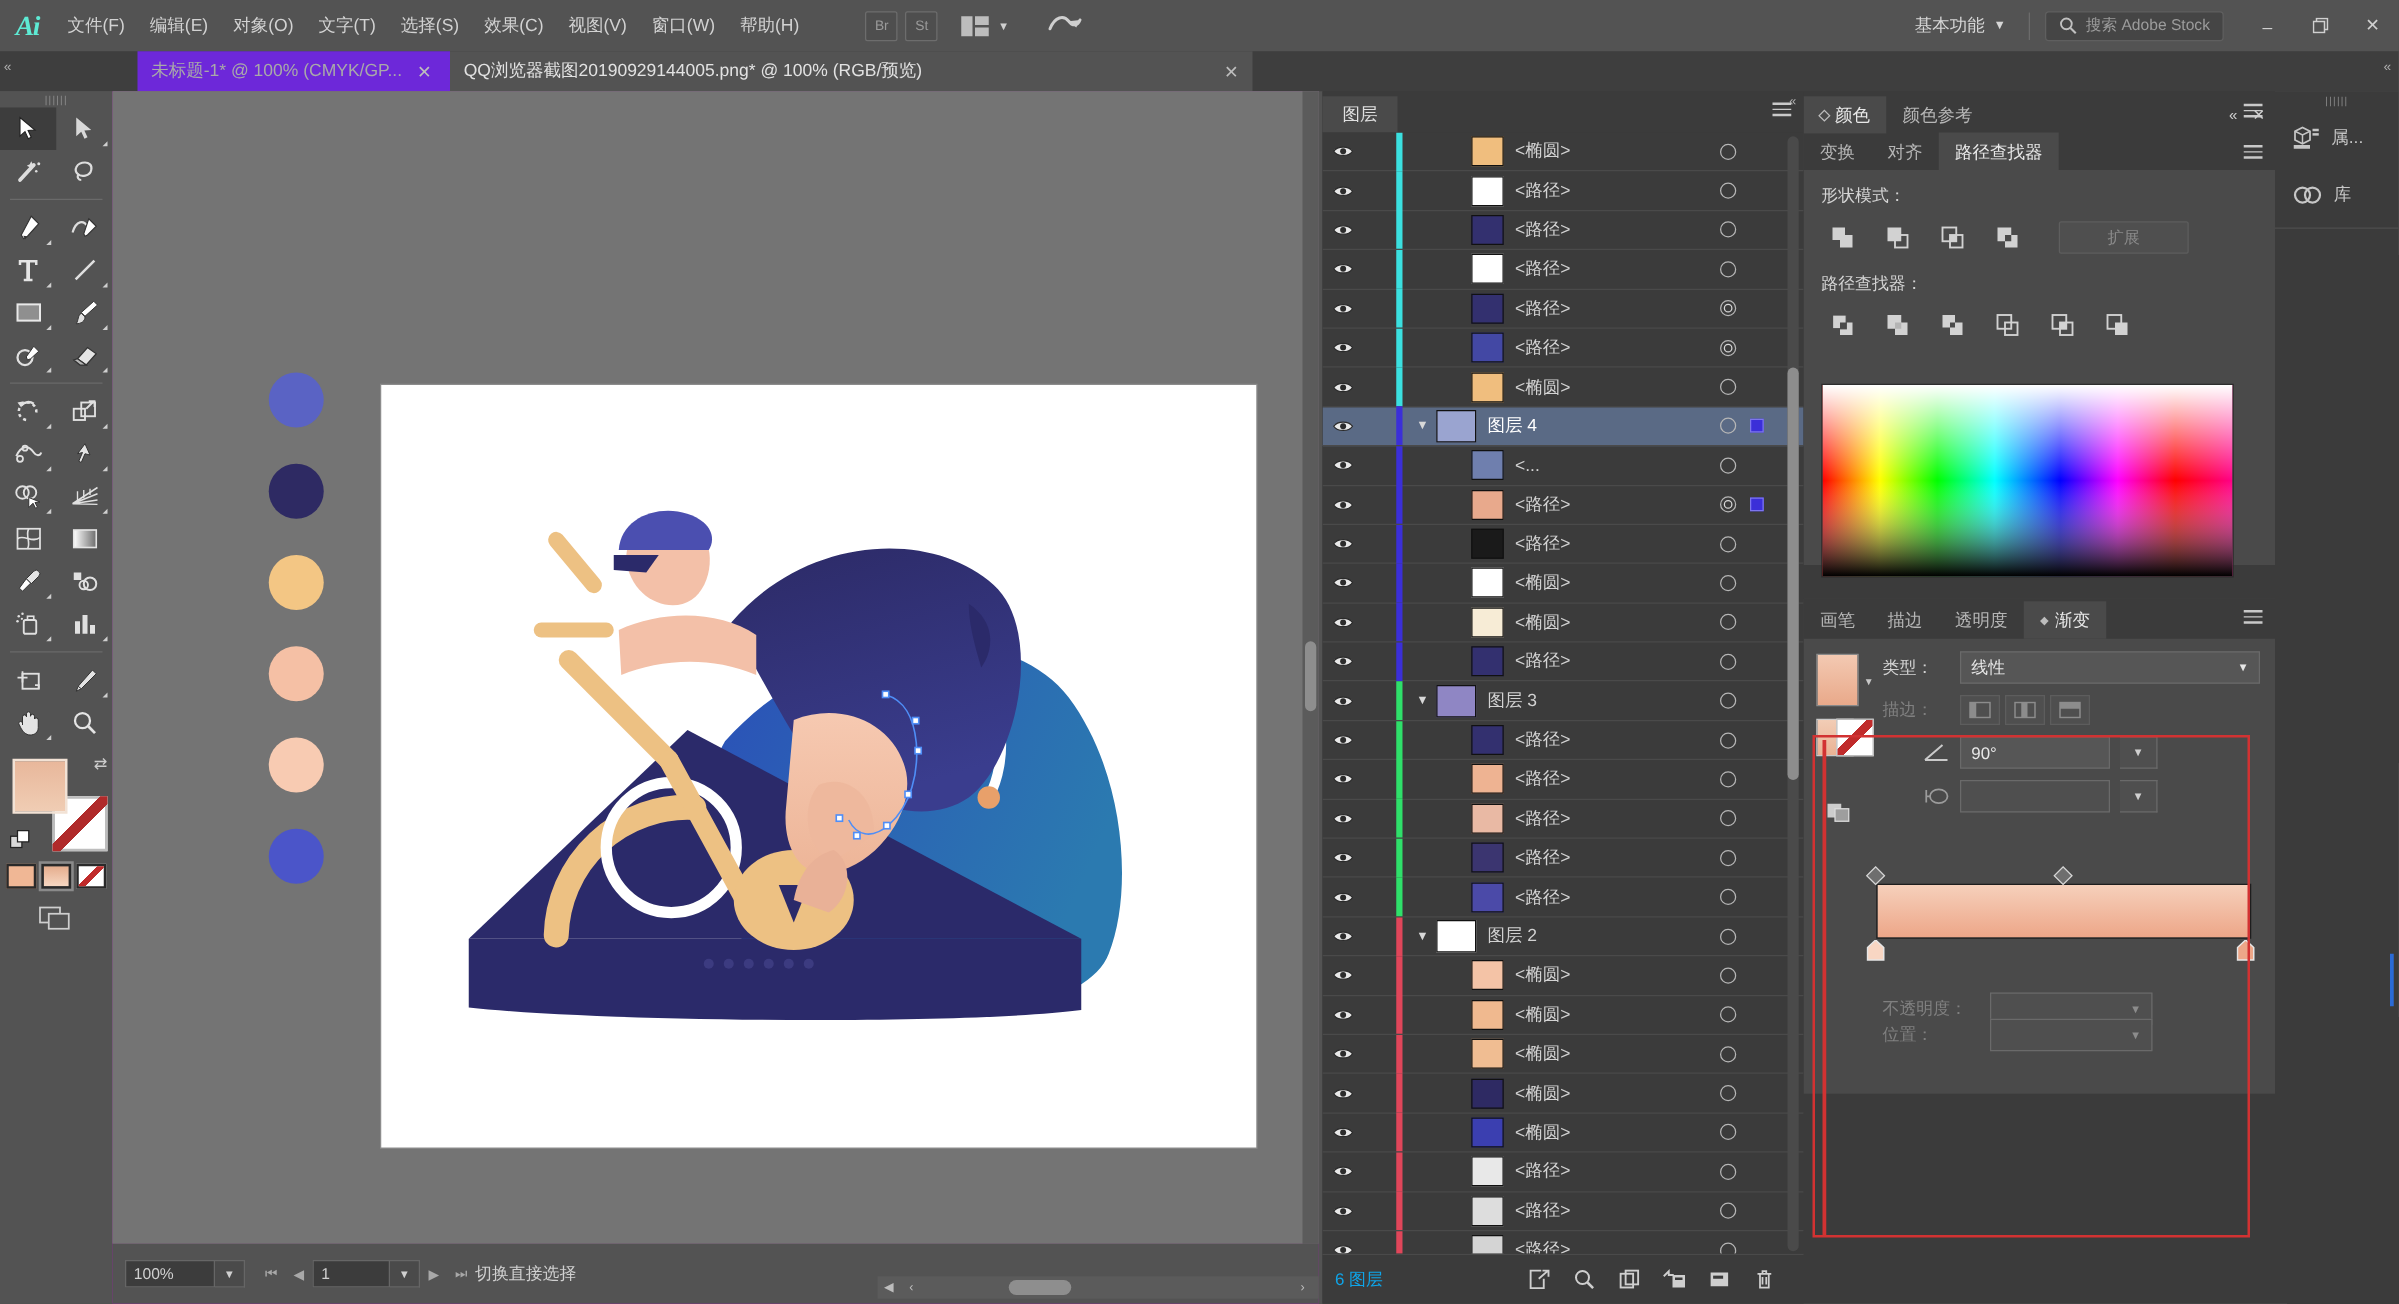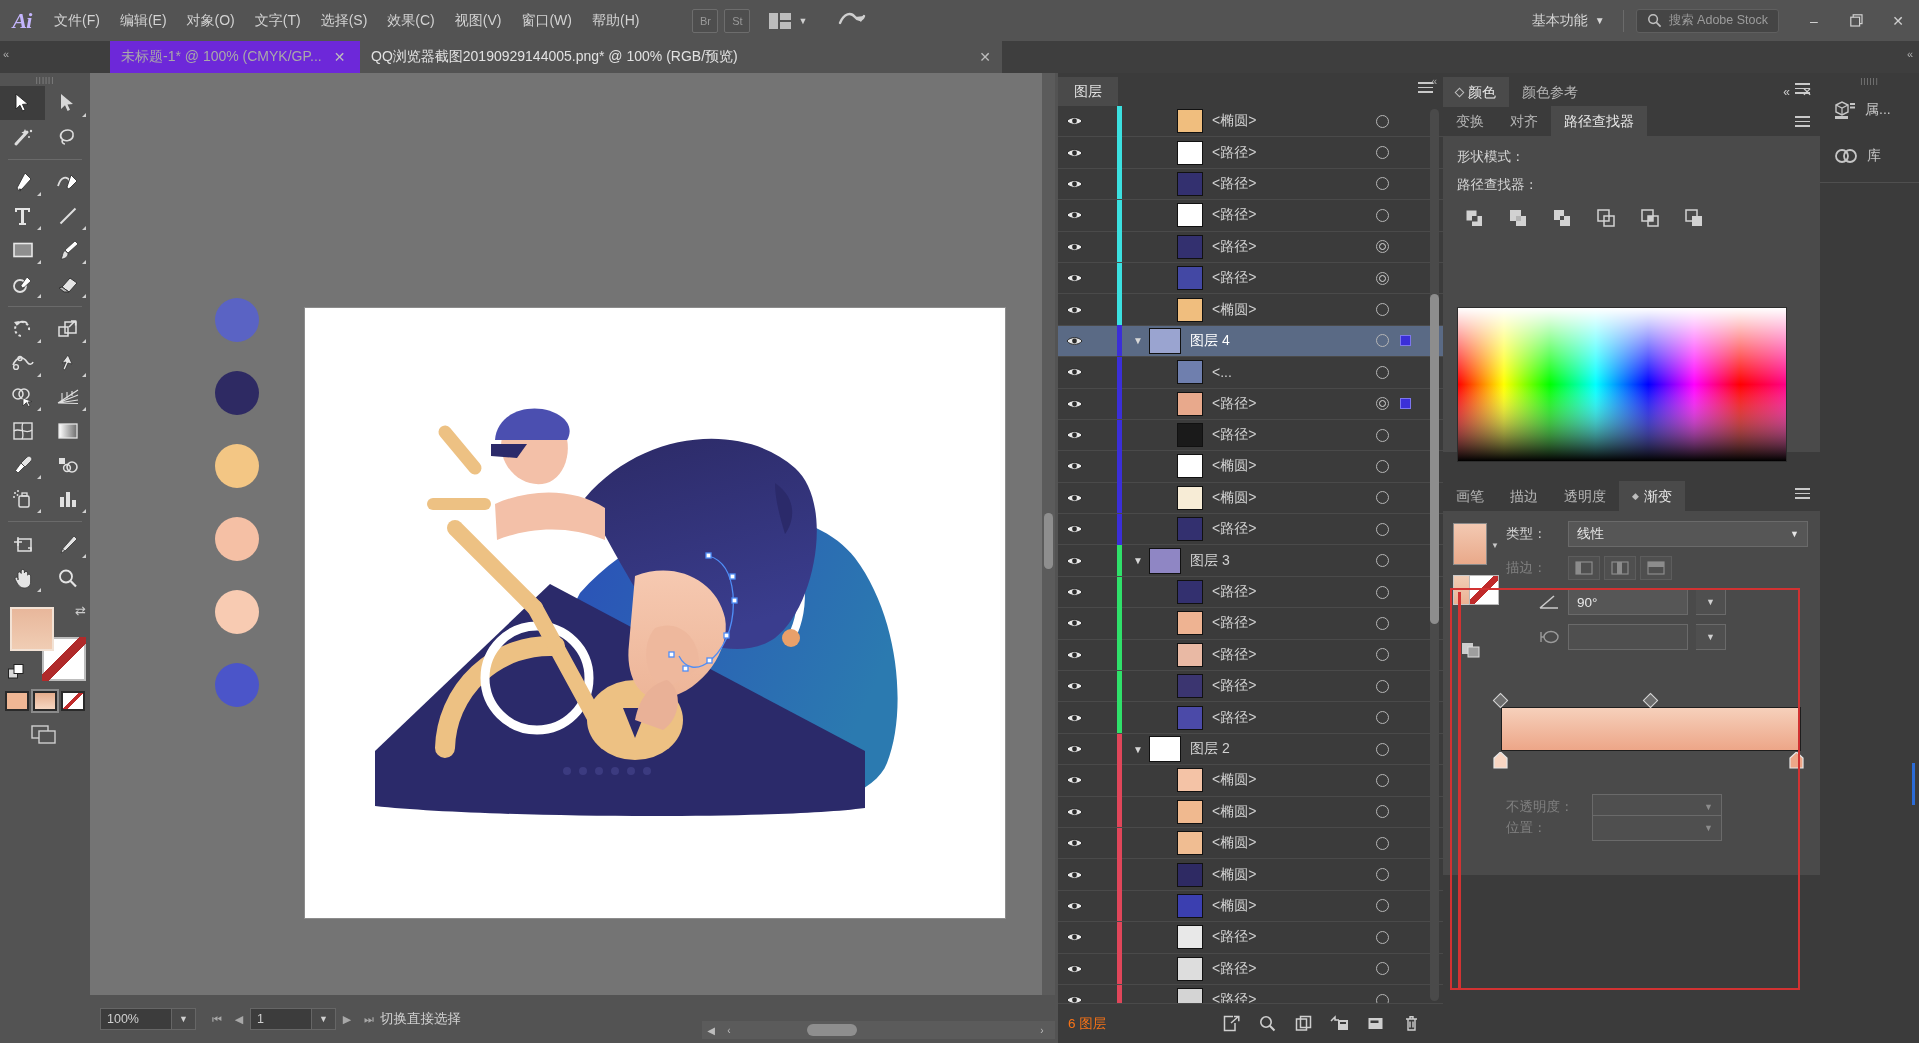--- a/index.html
+++ b/index.html
@@ -12,21 +12,21 @@
   }
   .app { position:relative; width:1919px; height:1043px; }
 
   
   .menubar {
     position:absolute; left:0; top:0; width:1919px; height:41px;
     background:#535353; display:flex; align-items:center;
   }
   .ai-logo {
     width:44px; height:41px; display:flex; align-items:center; justify-content:center;
-    color:#c4b5fd; font-size:22px; font-weight:bold; font-style:italic;
+    color:#5eead4; font-size:22px; font-weight:bold; font-style:italic;
     font-family:"Liberation Serif",serif; letter-spacing:-1px;
   }
   .menu-item {
     padding:0 10px; height:41px; line-height:41px; font-size:14px; color:#d2d2d2;
     cursor:default; white-space:nowrap;
   }
   .mb-sep { width:1px; height:22px; background:#6b6b6b; margin:0 8px; }
   .mb-btn {
     width:26px; height:24px; border:1px solid #6d6d6d; background:#4e4e4e;
     color:#9a9a9a; font-size:11px; display:flex; align-items:center; justify-content:center;
@@ -186,21 +186,21 @@
   }
   .lrow .selbox{ position:absolute; right:32px; width:11px; height:11px; background:#3b2fd8; border:1px solid #7d76ee;}
   .lrow.sel .selbox{ background:#3b2fd8; }
   .lp-scroll{ position:absolute; right:4px; top:36px; width:9px; bottom:42px; background:#4a4a4a; border-radius:5px;}
   .lp-scroll .th{ position:absolute; left:0; top:185px; width:9px; height:330px; background:#8d8d8d; border-radius:5px;}
 
   .lp-footer {
     position:absolute; left:0; right:0; bottom:0; height:40px; background:#3b3b3b;
     display:flex; align-items:center; padding:0 10px; gap:0; border-top:1px solid #4a4a4a;
   }
-  .lp-count { font-size:13.5px; color:#f97316; width:145px;}
+  .lp-count { font-size:13.5px; color:#0ea5e9; width:145px;}
   .lp-ico { width:36px; height:26px; display:flex; align-items:center; justify-content:center; color:#cbcbcb;}
 
   
   .right-col { position:absolute; left:1443px; top:73px; width:377px; height:970px; background:#3b3b3b; }
   .rp-tabrow { height:34px; background:#3b3b3b; display:flex; align-items:flex-end; position:relative;}
   .rp-tab { padding:0 13px; height:30px; line-height:30px; font-size:14px; color:#b6b6b6; display:flex; align-items:center; gap:5px;}
   .rp-tab.active { background:#4a4a4a; color:#e8e8e8; }
   .rp-diamond { width:7px; height:7px; border:1.3px solid #bdbdbd; transform:rotate(45deg); display:inline-block;}
   .rp-updown{ color:#bdbdbd; font-size:9px; line-height:1;}
 
@@ -1237,20 +1237,48 @@
             </div>
         </div>
       </div>
       <div class="pf-ctl" style="top:-22px">
         <span>«</span>
         <span>✕</span>
       </div>
 
       <div class="pf-body">
         <div class="pf-label">形状模式：</div>
+        <div class="pf-btns">
+          <div class="pf-btn">
+            <svg width="22" height="22" viewBox="0 0 22 22">
+                <path d="M3 3 H13 V9 H19 V19 H9 V13 H3 Z" fill="#d2d2d2"></path>
+              </svg>
+          </div>
+          <div class="pf-btn">
+            <svg width="22" height="22" viewBox="0 0 22 22">
+                <rect x="3" y="3" width="11" height="11" fill="#d2d2d2"></rect>
+                <rect x="9" y="9" width="10" height="10" fill="none" stroke="#d2d2d2" stroke-width="1.5"></rect>
+              </svg>
+          </div>
+          <div class="pf-btn">
+            <svg width="22" height="22" viewBox="0 0 22 22">
+                <rect x="3" y="3" width="11" height="11" fill="none" stroke="#d2d2d2" stroke-width="1.5"></rect>
+                <rect x="9" y="9" width="10" height="10" fill="none" stroke="#d2d2d2" stroke-width="1.5"></rect>
+                <rect x="9" y="9" width="5" height="5" fill="#d2d2d2"></rect>
+              </svg>
+          </div>
+          <div class="pf-btn">
+            <svg width="22" height="22" viewBox="0 0 22 22">
+                <rect x="3" y="3" width="11" height="11" fill="#d2d2d2"></rect>
+                <rect x="9" y="9" width="10" height="10" fill="#d2d2d2"></rect>
+                <rect x="9" y="9" width="5" height="5" fill="#4a4a4a"></rect>
+              </svg>
+          </div>
+          <div class="pf-expand">扩展</div>
+        </div>
 
         <div class="pf-label">路径查找器：</div>
         <div class="pf-btns">
           <div class="pf-btn">
             <svg width="22" height="22" viewBox="0 0 22 22">
                 <rect x="3" y="3" width="11" height="11" fill="#d2d2d2"></rect>
                 <rect x="9" y="9" width="10" height="10" fill="#d2d2d2"></rect>
                 <rect x="9" y="9" width="5" height="5" fill="#4a4a4a"></rect>
                 <rect x="3" y="3" width="11" height="11" fill="none" stroke="#4a4a4a" stroke-width="1"></rect>
               </svg>

